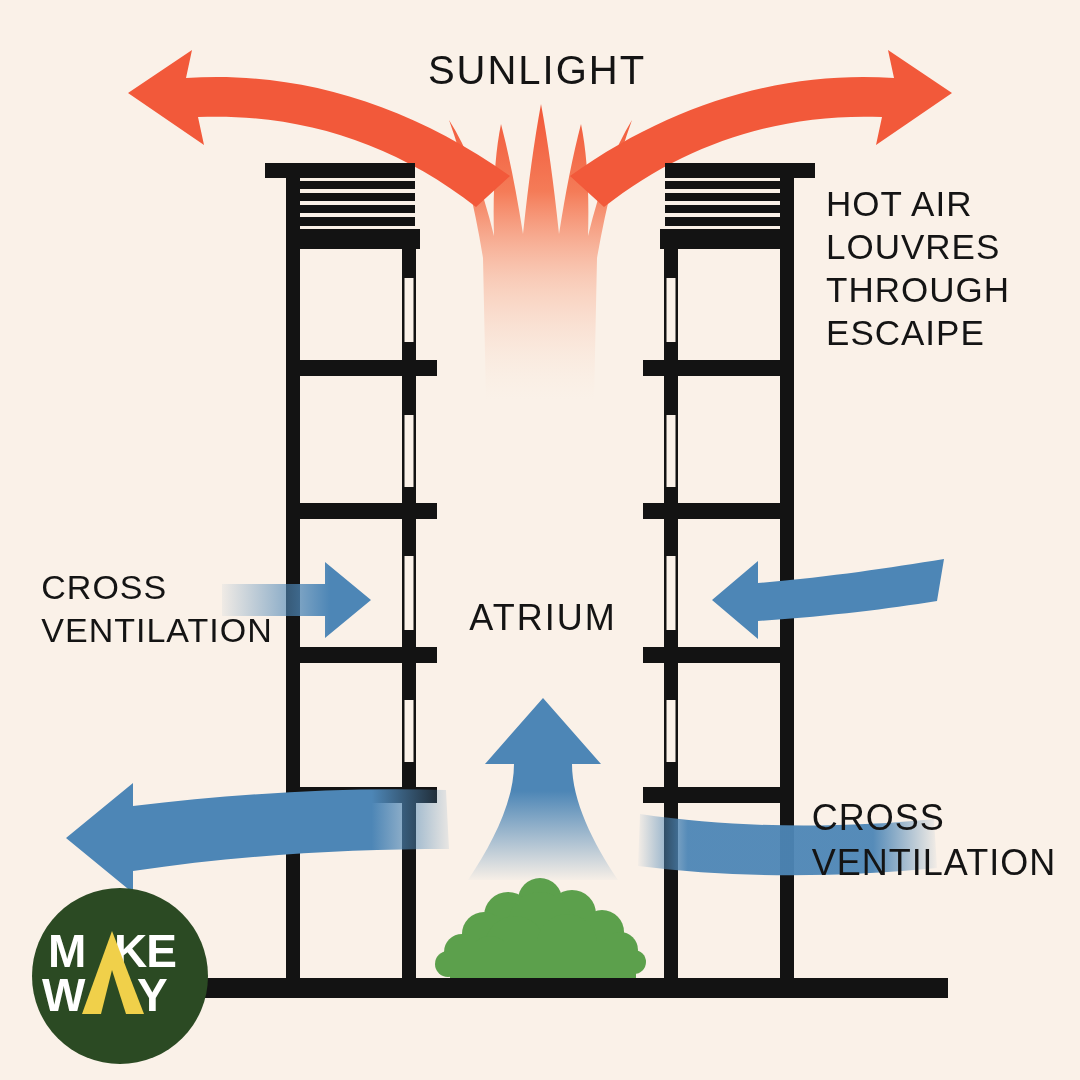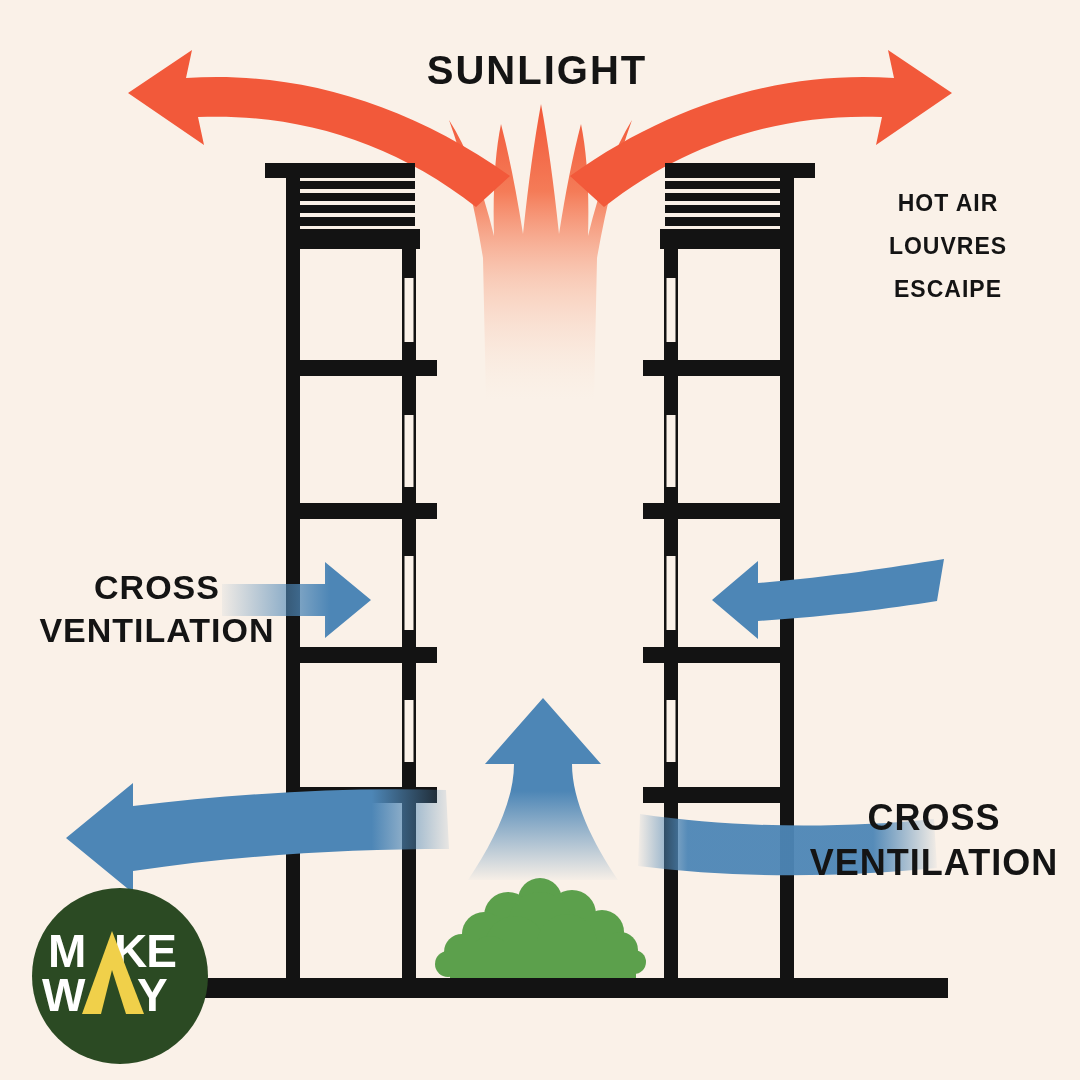--- a/index.html
+++ b/index.html
@@ -4,25 +4,25 @@
 <style>
   html,body{margin:0;padding:0;background:#e8e8e8;}
   .stage{
     position:relative;width:1080px;height:1080px;overflow:hidden;
     background:#faf1e8;
     font-family:"Liberation Sans",sans-serif;
   }
   .stage svg{position:absolute;left:0;top:0;width:1080px;height:1080px;}
   .lbl{
     position:absolute;transform:translateX(-50%);
-    color:#141414;font-weight:700;text-align:center;white-space:nowrap;
+    color:#141414;font-weight:400;white-space:nowrap;
     letter-spacing:1px;
   }
   .lbl-sunlight{left:537px;top:48px;font-size:40px;letter-spacing:2px;}
-  .lbl-hotair{left:948px;top:182px;font-size:23px;line-height:43px;}
+  .lbl-hotair{left:918px;top:182px;font-size:35px;line-height:43px;}
   .lbl-crossleft{left:157px;top:566px;font-size:34px;line-height:43px;}
   .lbl-atrium{left:543px;top:597px;font-size:36px;letter-spacing:2px;}
   .lbl-crossright{left:934px;top:795px;font-size:36px;line-height:45px;}
 </style>
 </head>
 <body>
 
 <div class="stage">
 
   <svg viewBox="0 0 1080 1080" aria-hidden="false">
@@ -123,27 +123,29 @@
       <polygon points="112,931 82,1014 144,1014" fill="#f0d04a"></polygon>
       <polygon points="112,970 101,1014 126,1014" fill="#2b4a23"></polygon>
     </g>
   </svg>
 
   <div class="lbl lbl-sunlight">SUNLIGHT</div>
 
   <div class="lbl lbl-hotair">
     <div>HOT AIR</div>
     <div>LOUVRES</div>
+    <div>THROUGH</div>
     <div>ESCAIPE</div>
   </div>
 
   <div class="lbl lbl-crossleft">
     <div>CROSS</div>
     <div>VENTILATION</div>
   </div>
 
+  <div class="lbl lbl-atrium">ATRIUM</div>
 
   <div class="lbl lbl-crossright">
     <div>CROSS</div>
     <div>VENTILATION</div>
   </div>
 
 </div>
 
 </body></html>

